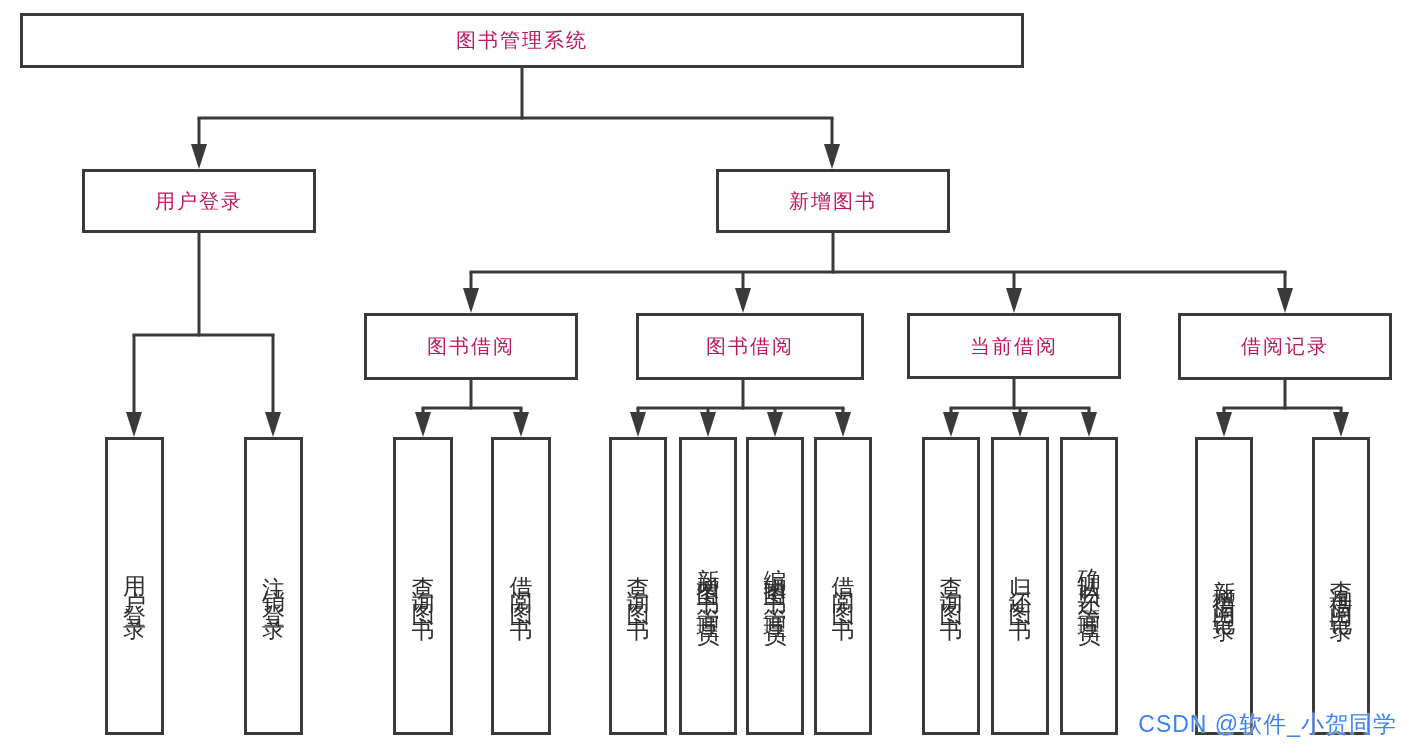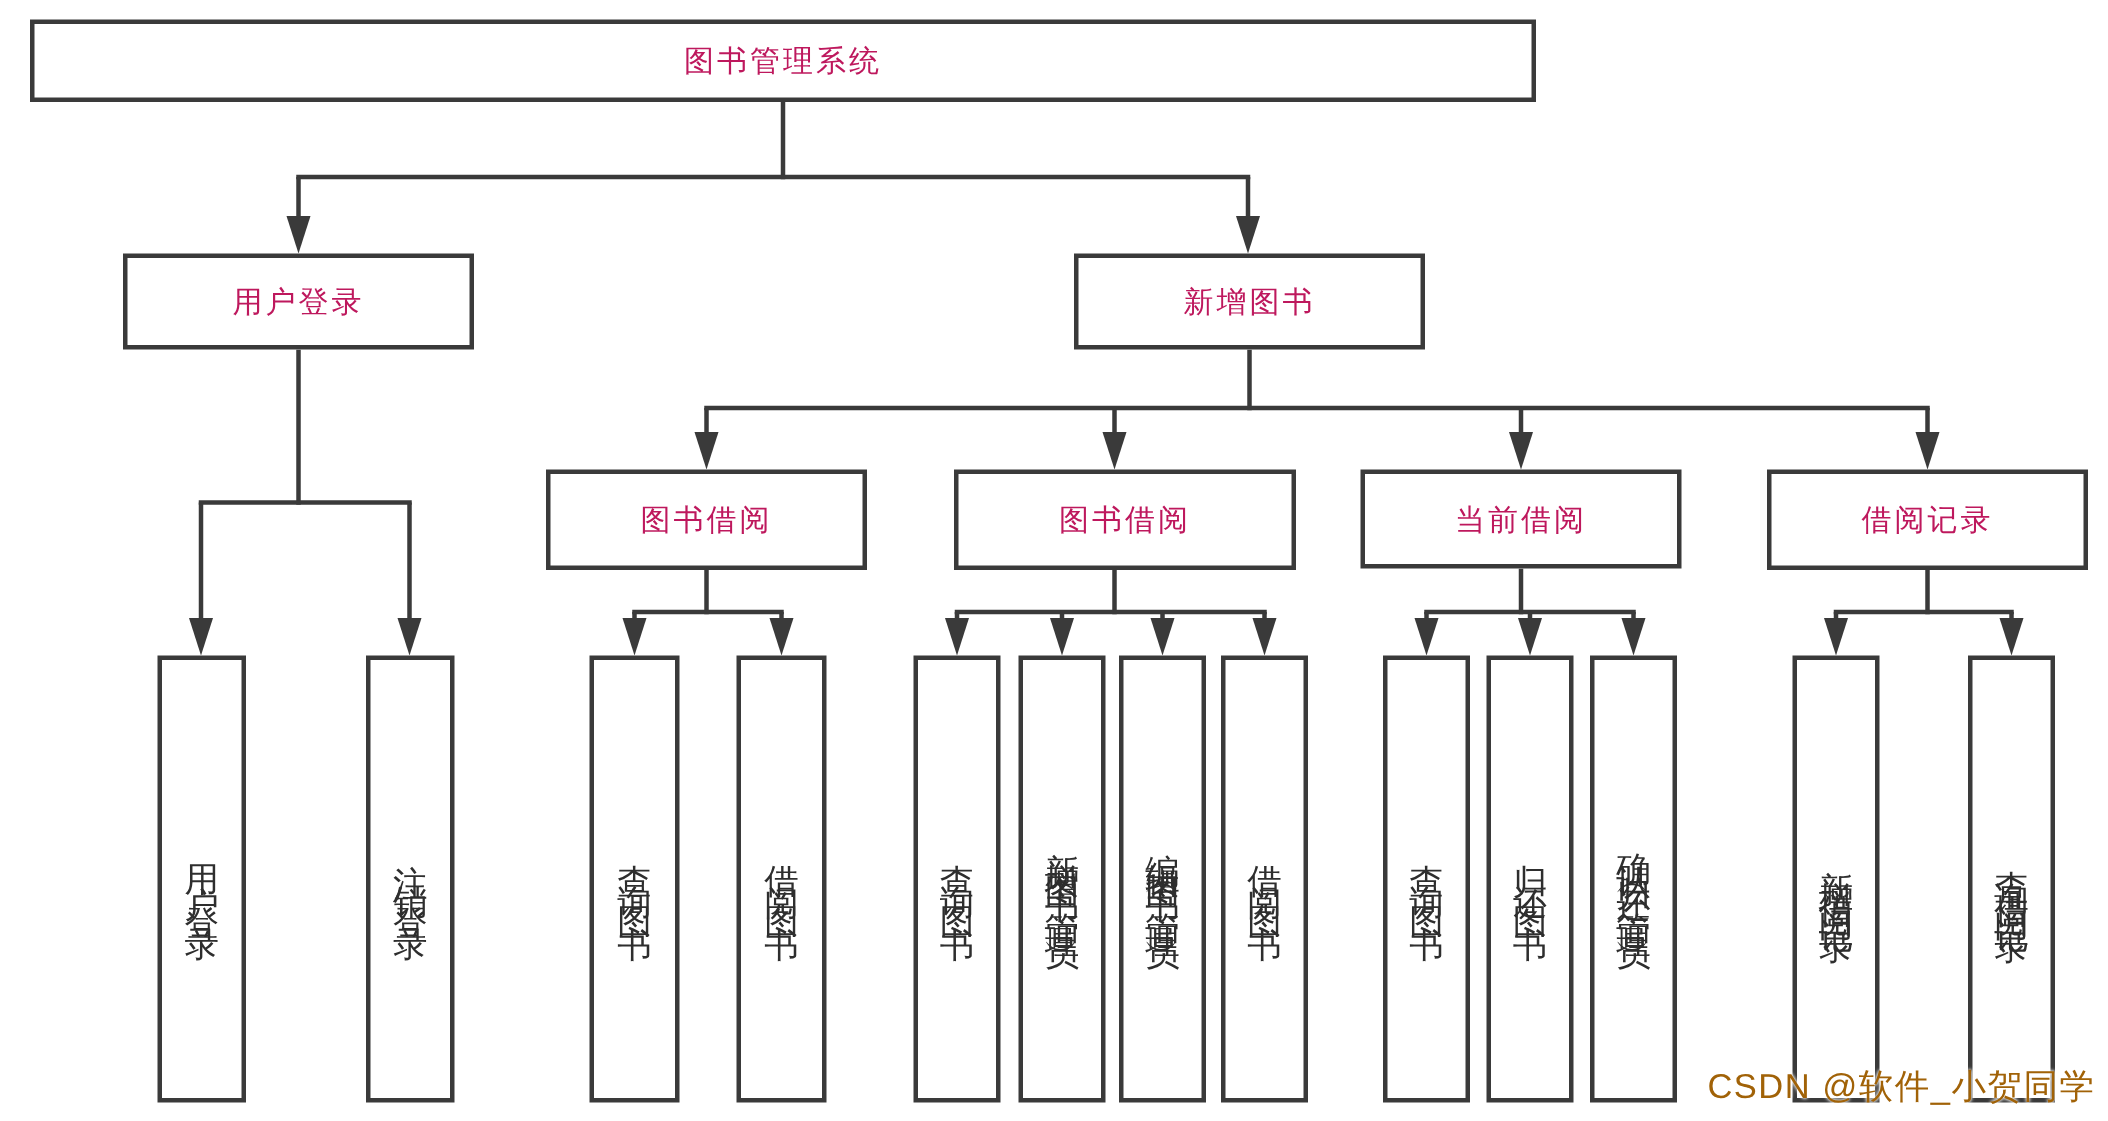--- a/index.html
+++ b/index.html
@@ -53,21 +53,21 @@
     line-height: 1;
   }
   .v-node .vlbl.v-short {
     letter-spacing: 14px;
   }
   .watermark {
     position: absolute;
     right: 8px;
     bottom: 7px;
     font-size: 23px;
-    color: #a16207;
+    color: #3b82f6;
     letter-spacing: 1px;
     white-space: nowrap;
     z-index: 3;
     text-shadow: 0 0 3px #ffffff, 0 0 2px #ffffff;
   }
 </style>
 </head>
 <body>
 
 <div class="canvas">

